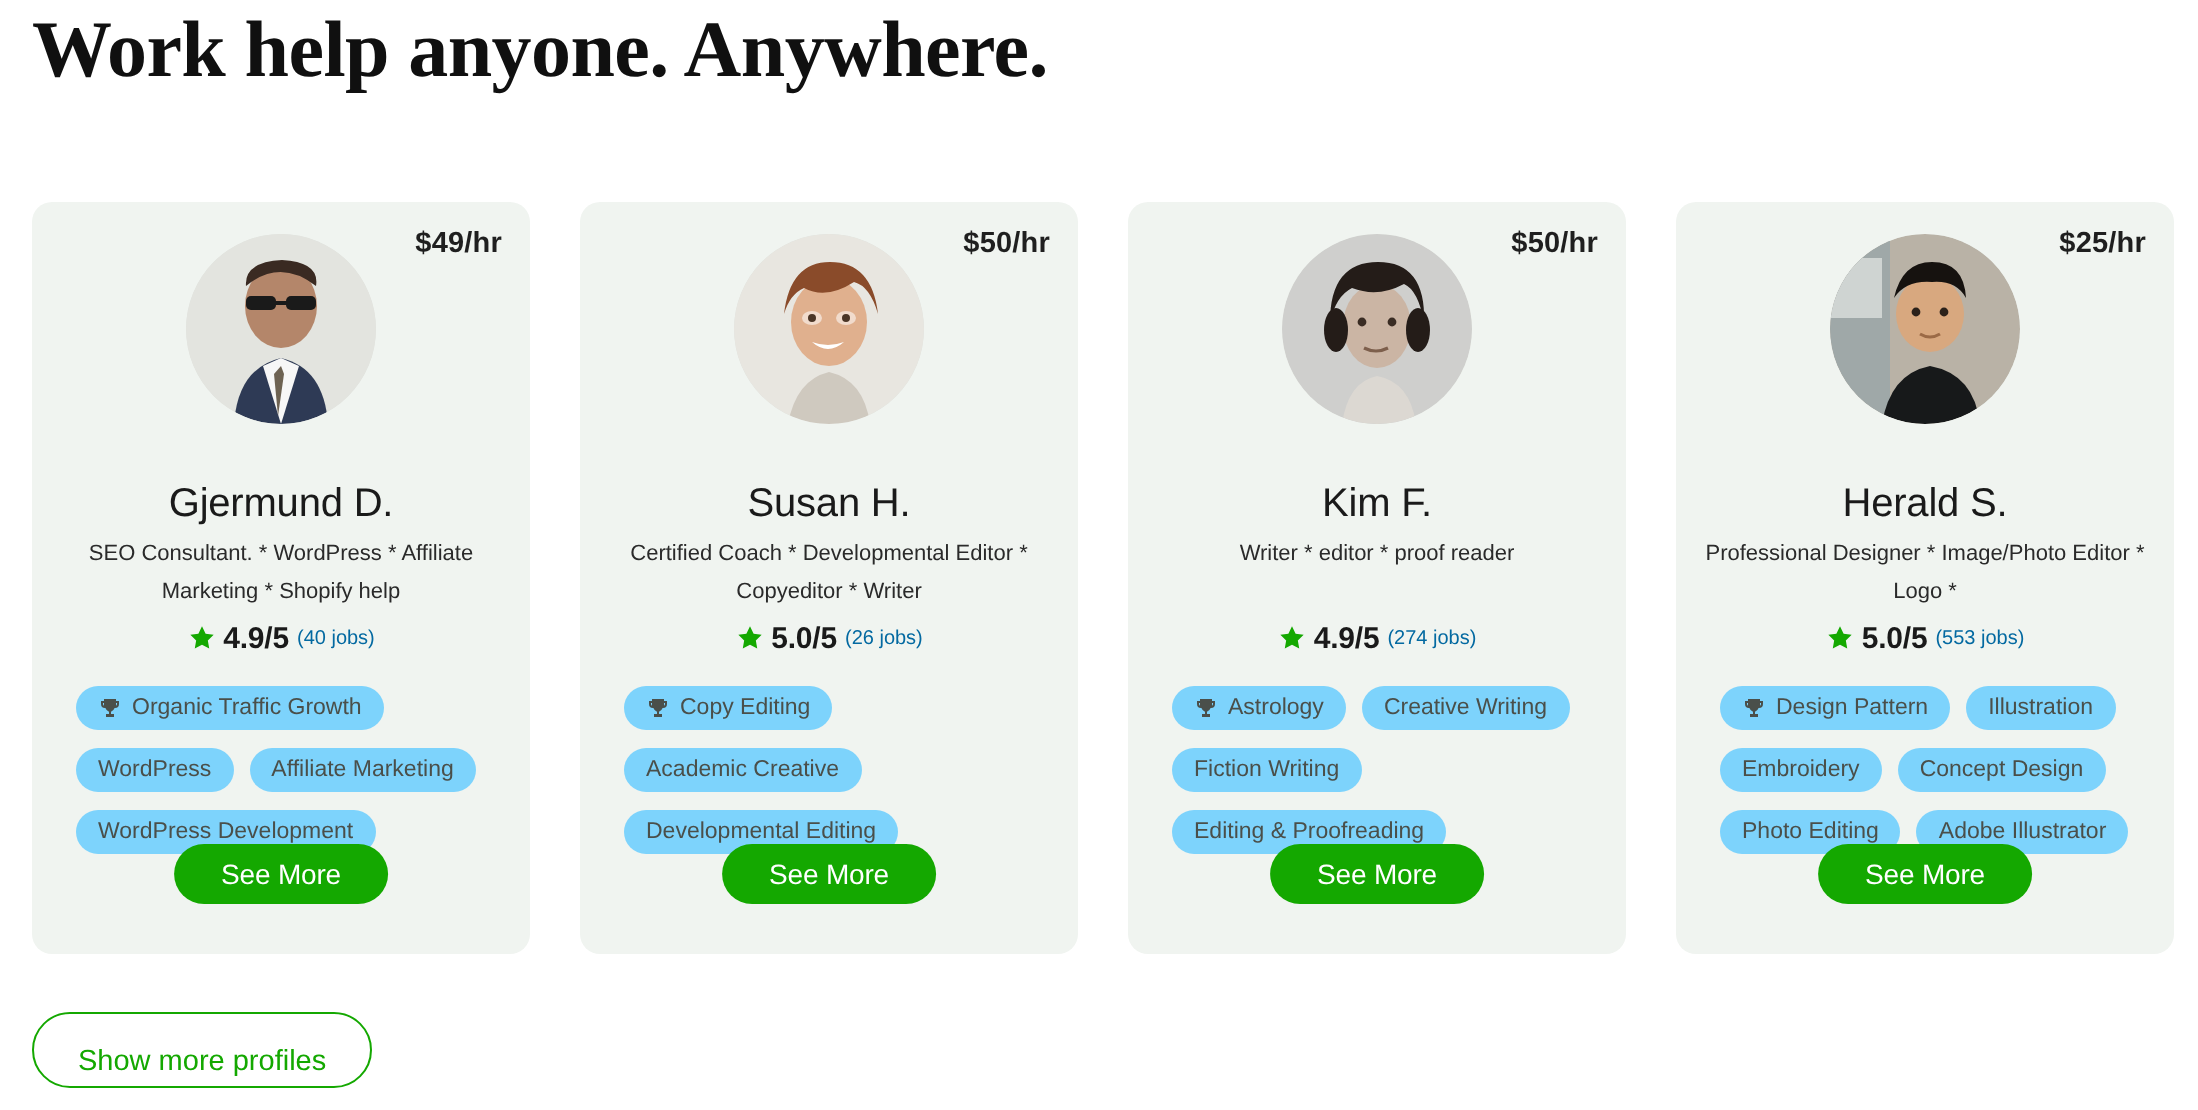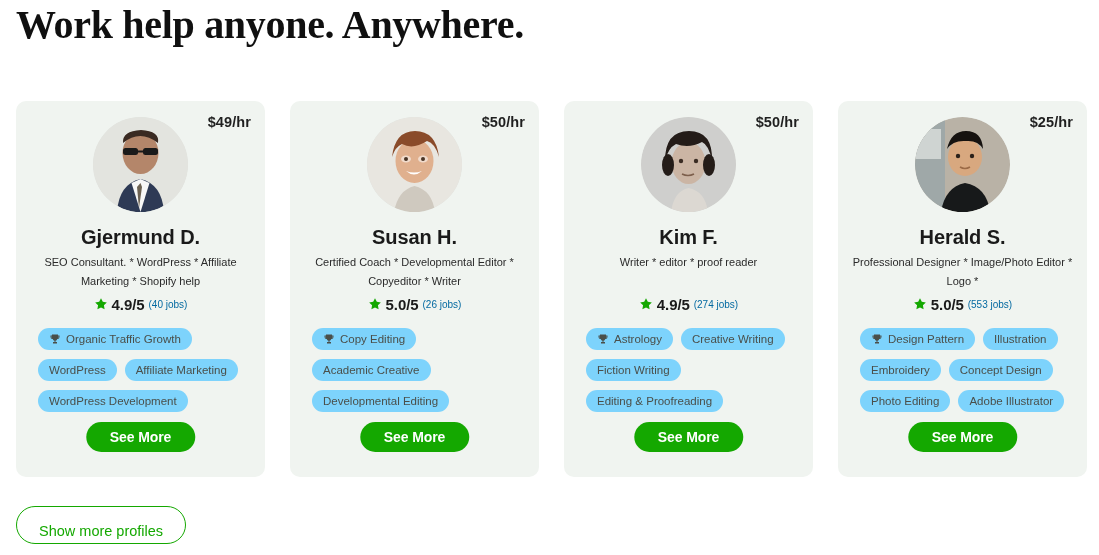--- a/index.html
+++ b/index.html
@@ -71,23 +71,23 @@
     border-radius: 50%;
     margin-top: 16px;
     overflow: hidden;
     position: relative;
     background: #dfe2dd;
     flex: none;
   }
   .avatar svg { display: block; width: 95px; height: 95px; }
 
   .profile-name {
-    margin-top: 13px;
+    margin-top: 28px;
     font-size: 20px;
-    font-weight: 700;
+    font-weight: 400;
     color: #1a1a1a;
     line-height: 24px;
     text-align: center;
     letter-spacing: -0.1px;
   }
 
   .profile-desc {
     margin-top: 4px;
     font-size: 11px;
     color: #2a2a2a;
@@ -150,21 +150,21 @@
     left: 50%;
     transform: translateX(-50%);
     background: #14a800;
     color: #ffffff;
     border: none;
     border-radius: 17px;
     height: 30px;
     padding: 0 24px;
     font-family: "Liberation Sans", sans-serif;
     font-size: 14px;
-    font-weight: 700;
+    font-weight: 400;
     cursor: pointer;
     white-space: nowrap;
     letter-spacing: -0.1px;
   }
 
   
   .show-more-btn {
     position: absolute;
     left: 16px;
     top: 506px;

